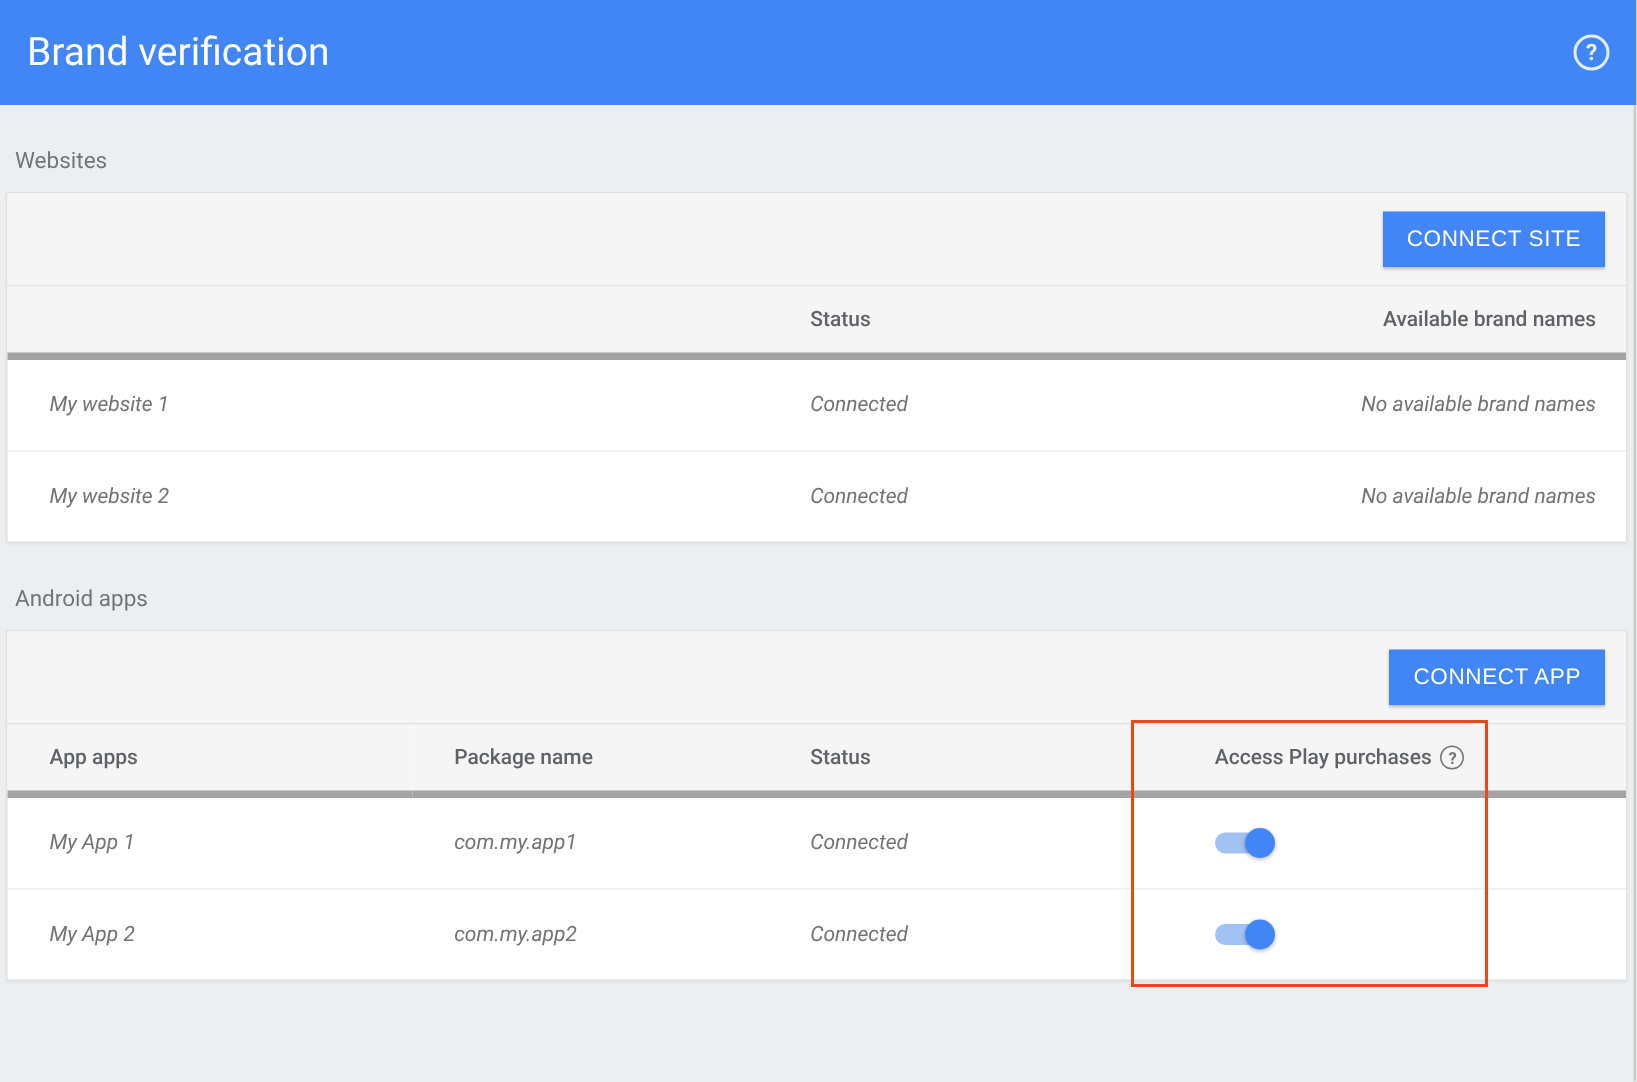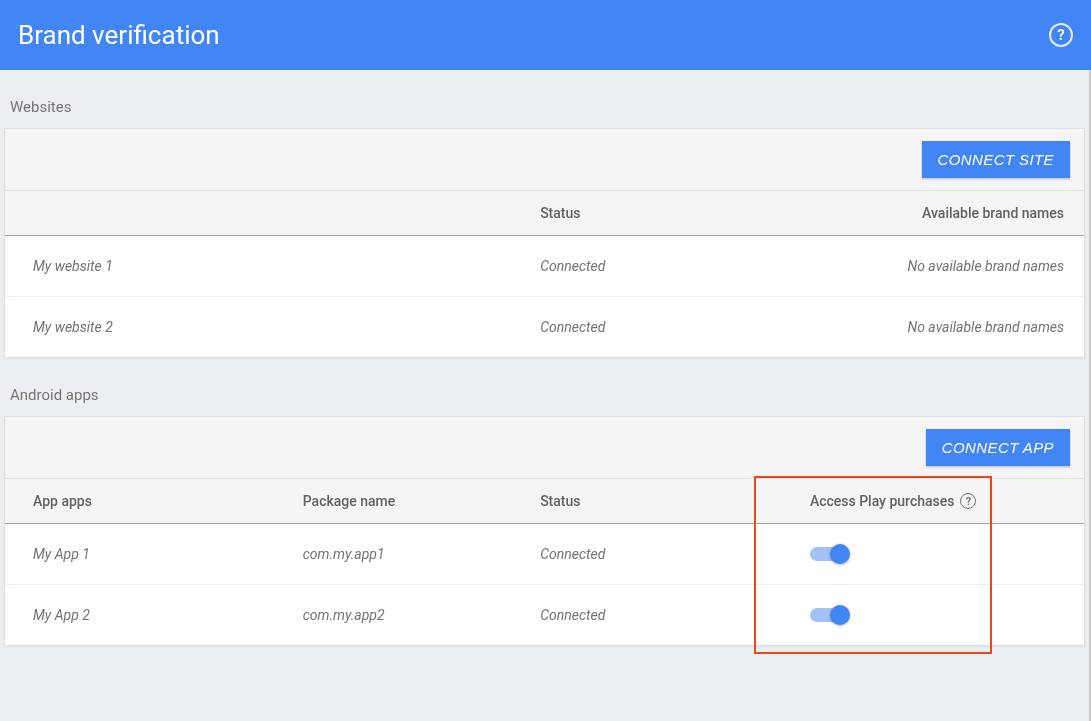--- a/index.html
+++ b/index.html
@@ -65,29 +65,28 @@
       background: #4285f4;
       color: white;
       border: none;
       padding: 10px 16px;
       font-size: 15px;
       font-weight: 500;
       letter-spacing: 0.4px;
       cursor: pointer;
       box-shadow: 0 1px 2px rgba(0,0,0,0.25);
       text-transform: uppercase;
-      font-style: italic;
     }
     .table {
       width: 100%;
       border-collapse: collapse;
     }
     .thead {
       background: #f5f5f5;
-      border-bottom: 1px solid #a3a3a3;
+      border-bottom: 5px solid #a3a3a3;
     }
     .th, .td {
       text-align: left;
       padding: 14px 20px 14px 28px;
       font-size: 14px;
     }
     .th {
       color: #5f6368;
       font-weight: 500;
     }

